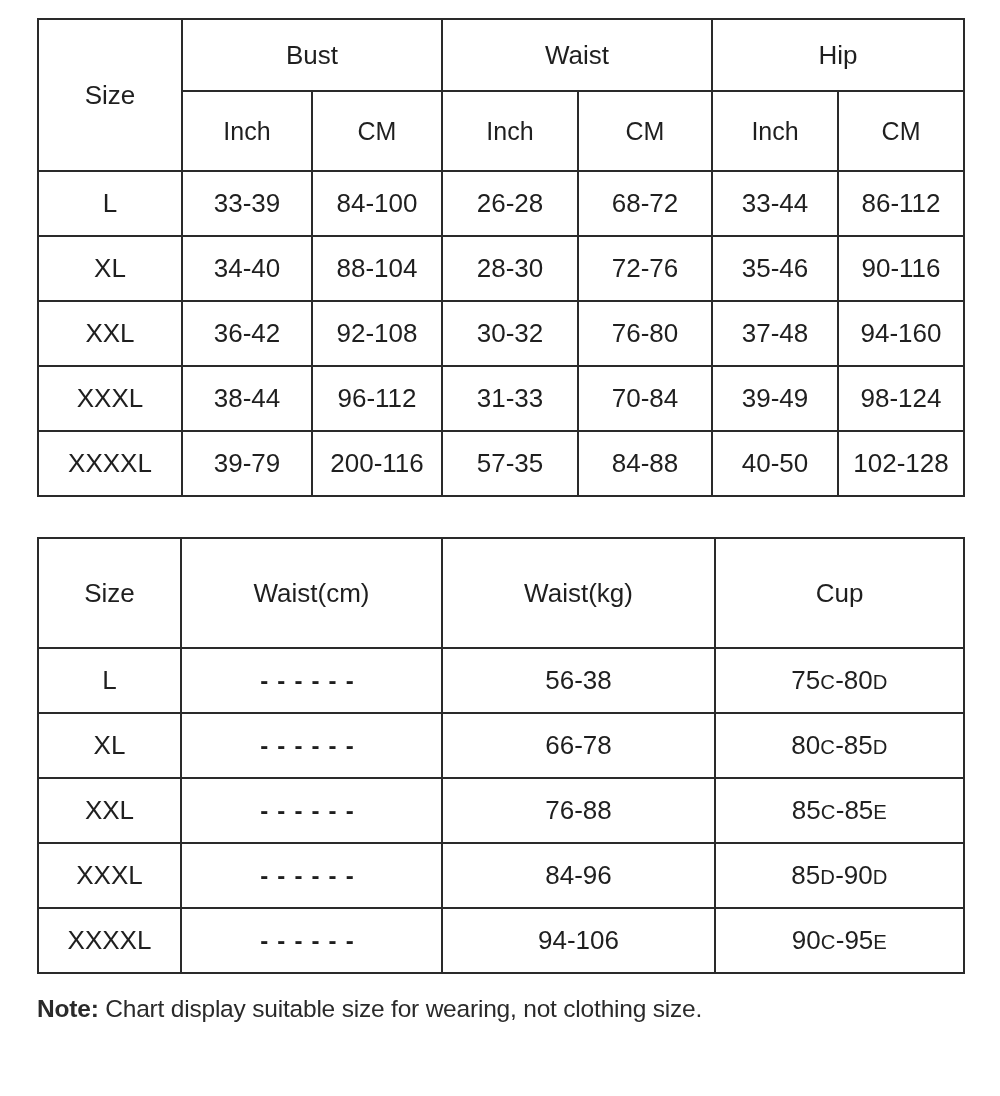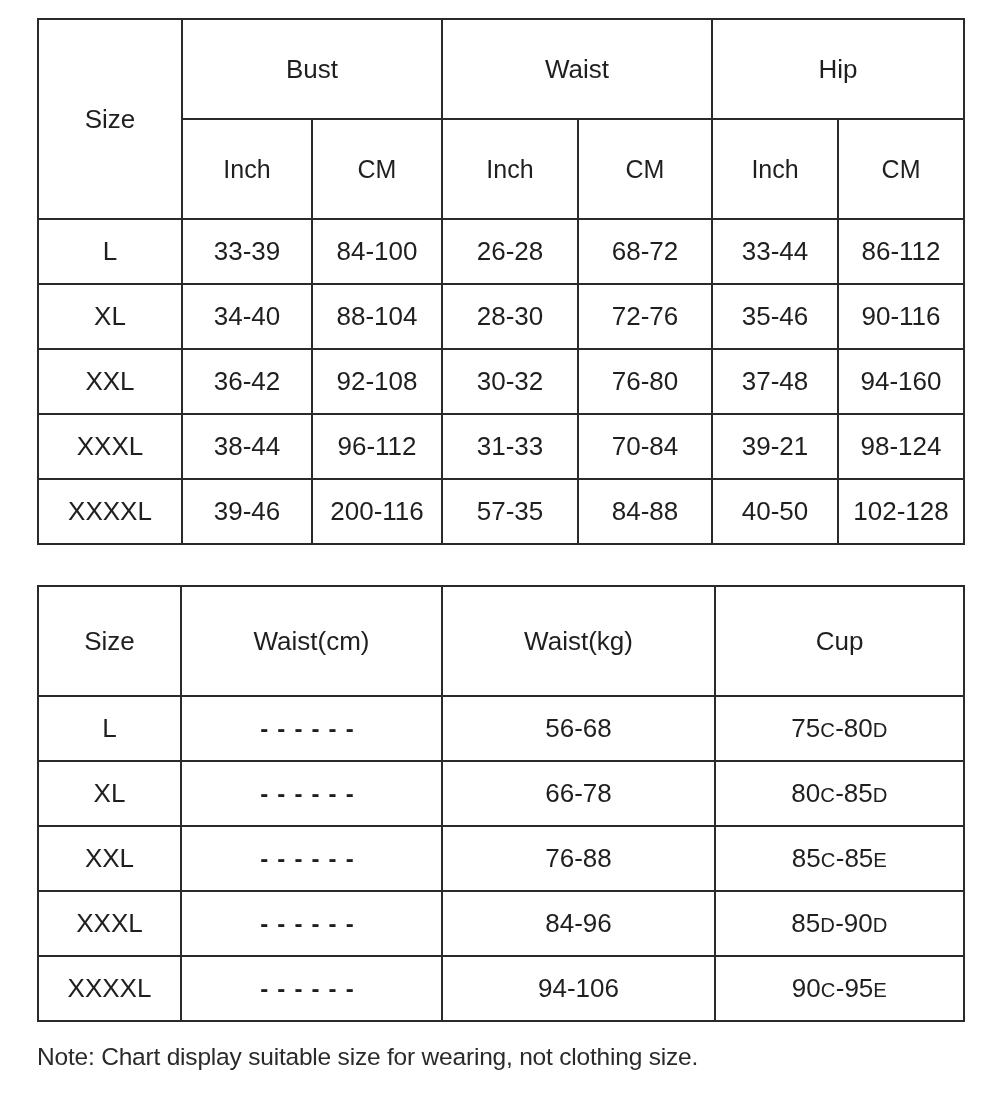--- a/index.html
+++ b/index.html
@@ -25,38 +25,38 @@
     border: 2px solid #2a2a2a;
     text-align: center;
     vertical-align: middle;
     font-weight: 400;
     font-size: 26px;
     background: #ffffff;
     overflow: hidden;
     white-space: nowrap;
   }
   
-  .t1 thead tr.group-row th { height: 100px; font-size: 26px; }
-  .t1 thead tr.unit-row  th { height: 100px;  font-size: 25px; }
+  .t1 thead tr.group-row th { height: 72px; font-size: 26px; }
+  .t1 thead tr.unit-row  th { height: 80px;  font-size: 25px; }
   .t1 tbody tr td { height: 65px; }
   
   .t2 { margin-top: 40px; }
   .t2 thead th { height: 110px; font-size: 26px; }
   .t2 tbody td { height: 65px; }
   .dashes { letter-spacing: 0.38em; font-weight: 700; font-size: 24px; }
   .cl { font-size: 0.78em; letter-spacing: 0.02em; }
   
   .note-block { margin-top: 16px; }
   .note-line {
     font-size: 24.5px;
     line-height: 37px;
     color: #2a2a2a;
     letter-spacing: -0.2px;
   }
-  .note-label { font-weight: 400; }
+  .note-label { font-weight: 700; }
 </style>
 </head>
 <body>
 
 <div class="page">
 
   <table class="t1">
     <colgroup>
       <col style="width:144px">
         <col style="width:130px">
@@ -109,26 +109,26 @@
         <td>76-80</td>
         <td>37-48</td>
         <td>94-160</td>
       </tr>
       <tr>
         <td>XXXL</td>
         <td>38-44</td>
         <td>96-112</td>
         <td>31-33</td>
         <td>70-84</td>
-        <td>39-21</td>
+        <td>39-49</td>
         <td>98-124</td>
       </tr>
       <tr>
         <td>XXXXL</td>
-        <td>39-46</td>
+        <td>39-79</td>
         <td>200-116</td>
         <td>57-35</td>
         <td>84-88</td>
         <td>40-50</td>
         <td>102-128</td>
       </tr>
     </tbody>
   </table>
 
   <table class="t2">
@@ -143,21 +143,21 @@
         <th>Size</th>
         <th>Waist(cm)</th>
         <th>Waist(kg)</th>
         <th>Cup</th>
       </tr>
     </thead>
     <tbody>
       <tr>
         <td>L</td>
         <td class="dashes">------</td>
-        <td>56-68</td>
+        <td>56-38</td>
         <td>75<span class="cl">C</span>-80<span class="cl">D</span></td>
       </tr>
       <tr>
         <td>XL</td>
         <td class="dashes">------</td>
         <td>66-78</td>
         <td>80<span class="cl">C</span>-85<span class="cl">D</span></td>
       </tr>
       <tr>
         <td>XXL</td>

